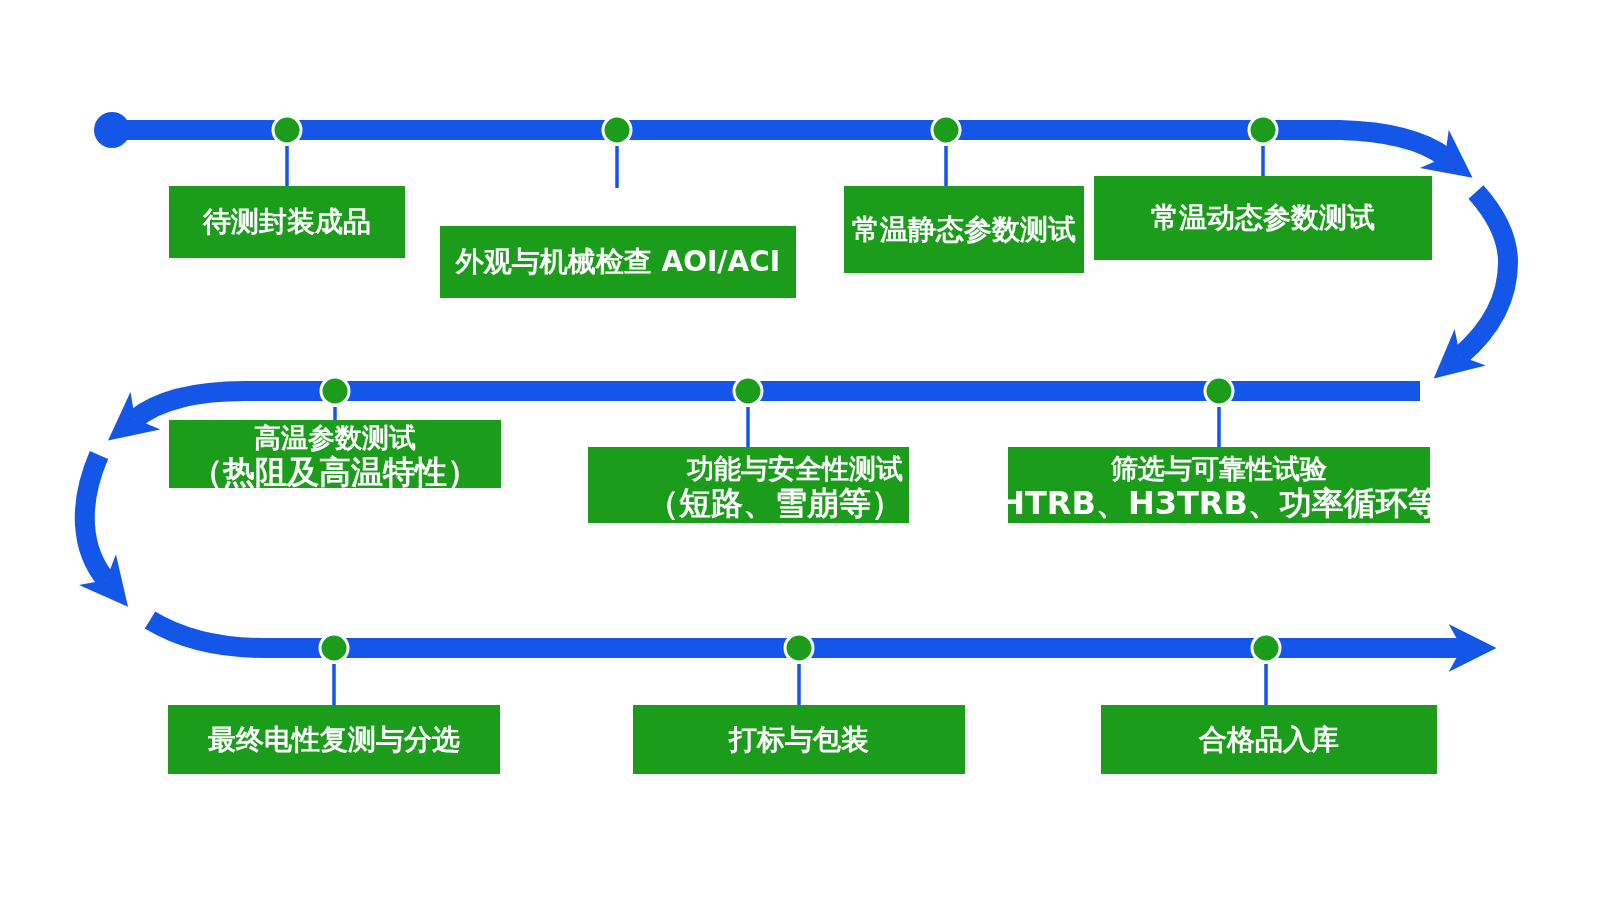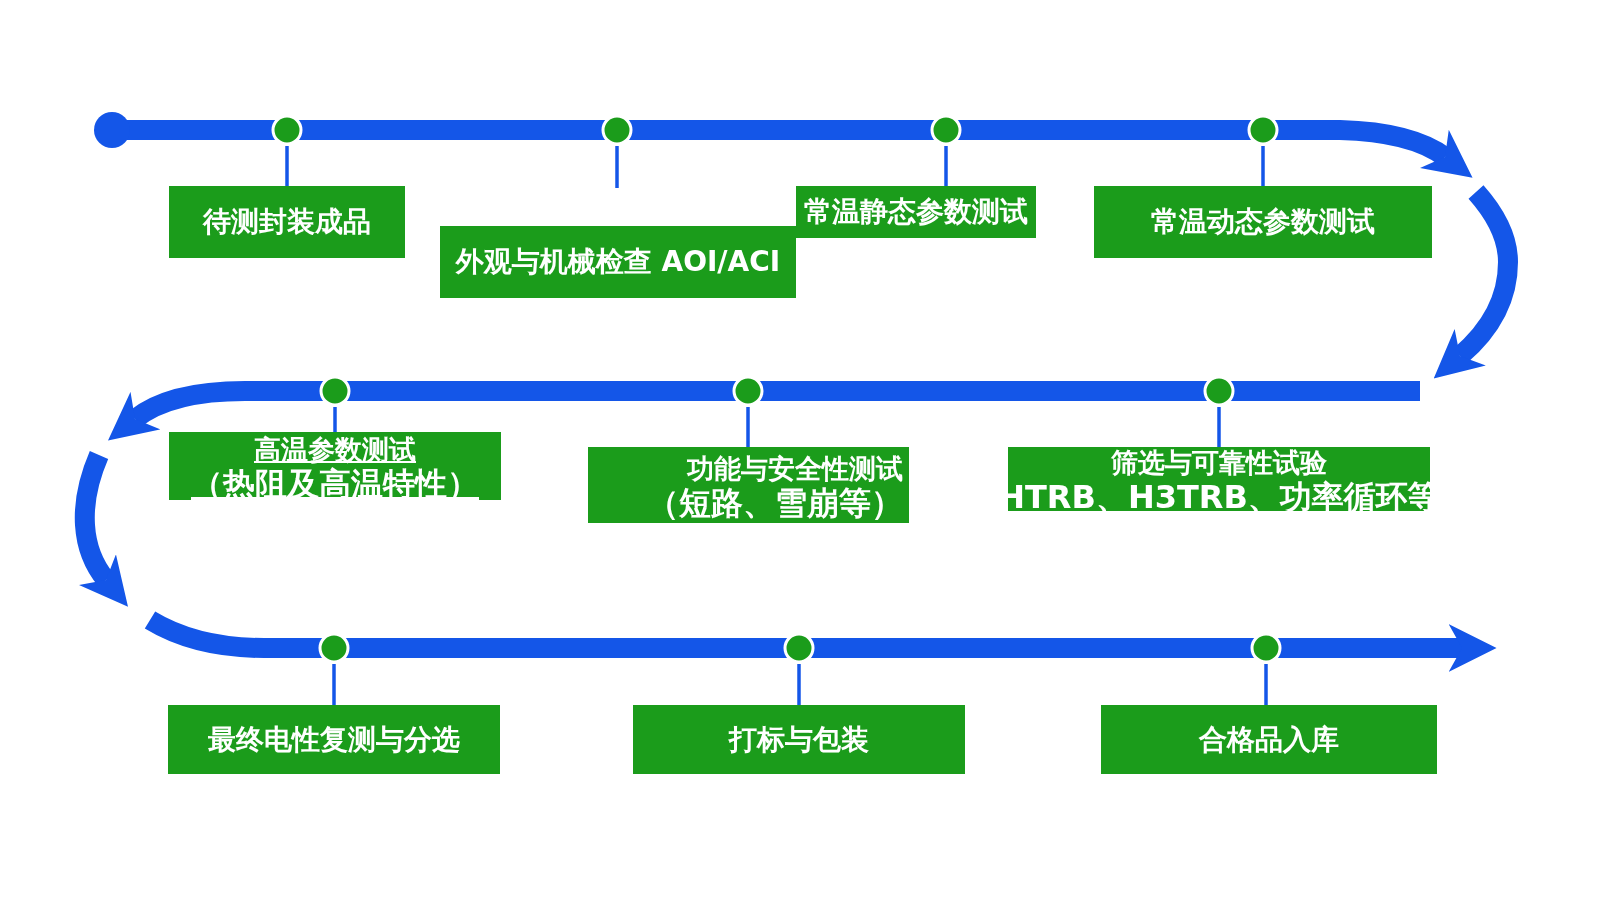--- a/index.html
+++ b/index.html
@@ -102,36 +102,36 @@
     <circle class="node-dot" cx="799" cy="648" r="14"></circle>
     <circle class="node-dot" cx="1266" cy="648" r="14"></circle>
   </svg>
 
   <div class="step-box" style="left:169px; top:186px; width:236px; height:72px;">
     <span class="line-main">待测封装成品</span>
   </div>
   <div class="step-box" style="left:440px; top:186px; width:356px; height:72px;margin-top:40px;">
     <span class="line-main">外观与机械检查 AOI/ACI</span>
   </div>
-  <div class="step-box" style="left:796px; top:186px; width:240px; height:52px;">
+  <div class="step-box" style="left:844px; top:186px; width:240px; height:87px;">
     <span class="line-main">常温静态参数测试</span>
   </div>
-  <div class="step-box" style="left:1094px; top:186px; width:338px; height:72px;">
+  <div class="step-box" style="left:1094px; top:176px; width:338px; height:84px;">
     <span class="line-main">常温动态参数测试</span>
   </div>
 
-  <div class="step-box two-line" style="left:169px; top:432px; width:332px; height:68px;text-decoration:underline;">
+  <div class="step-box two-line" style="left:169px; top:420px; width:332px; height:68px;">
     <span class="line-main">高温参数测试</span>
     <span class="line-sub">（热阻及高温特性）</span>
   </div>
   <div class="step-box two-line" style="left:588px; top:447px; width:321px; height:76px;align-items:flex-end;">
     <span class="line-main">功能与安全性测试</span>
     <span class="line-sub">（短路、雪崩等）</span>
   </div>
-  <div class="step-box two-line" style="left:1008px; top:447px; width:422px; height:64px;">
+  <div class="step-box two-line" style="left:1008px; top:447px; width:422px; height:76px;">
     <span class="line-main">筛选与可靠性试验</span>
     <span class="line-sub">（HTRB、H3TRB、功率循环等）</span>
   </div>
 
   <div class="step-box" style="left:168px; top:705px; width:332px; height:69px;">
     <span class="line-main">最终电性复测与分选</span>
   </div>
   <div class="step-box" style="left:633px; top:705px; width:332px; height:69px;">
     <span class="line-main">打标与包装</span>
   </div>

